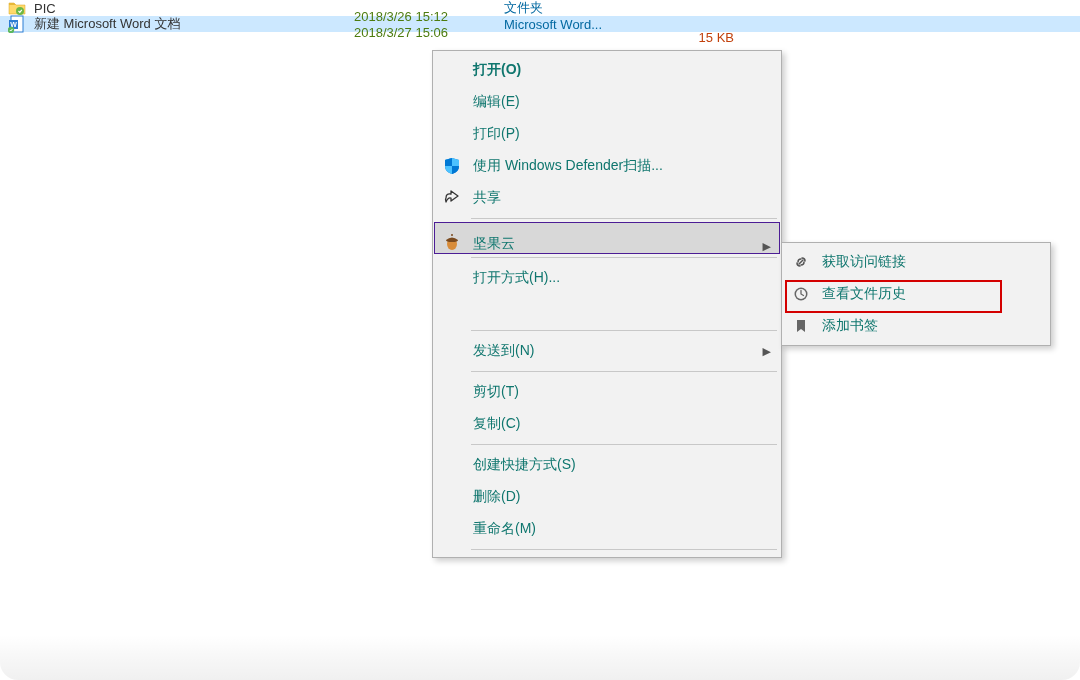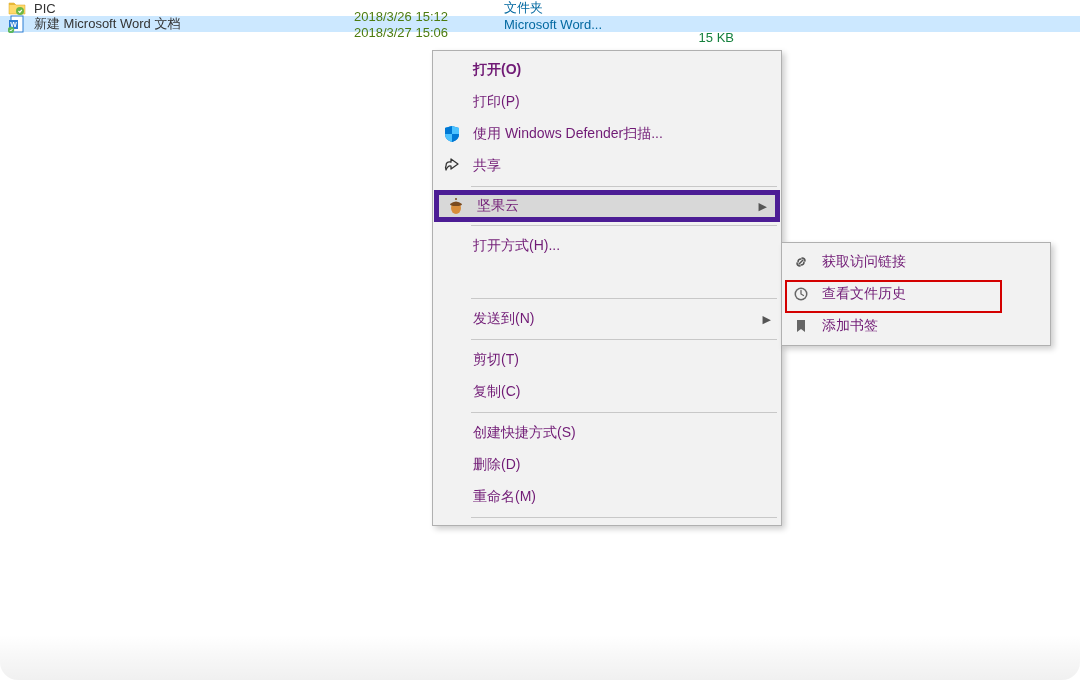--- a/index.html
+++ b/index.html
@@ -30,21 +30,21 @@
       height: 18px;
       margin-right: 8px;
       display: flex;
       align-items: center;
       justify-content: center;
       flex-shrink: 0;
     }
     .col-name { width: 320px; }
     .col-date { width: 150px; color: #4d7c0f; margin-top: 16px; }
     .col-type { width: 150px; color: #0369a1; }
-    .col-size { width: 80px; color: #15803d; text-align: right; margin-top: 27px; }
+    .col-size { width: 80px; color: #c2410c; text-align: right; margin-top: 27px; }
 
     .context-menu {
       position: absolute;
       background: #f2f2f2;
       border: 1px solid #b0b0b0;
       box-shadow: 3px 3px 6px rgba(0,0,0,0.2);
       padding: 3px 2px;
       font-size: 14px;
     }
     .main-menu {
@@ -60,35 +60,36 @@
     .menu-item {
       display: flex;
       align-items: center;
       height: 32px;
       padding: 0 8px 0 6px;
       cursor: default;
       position: relative;
     }
     .menu-item.hovered {
       background: #d8d8d8;
-      border: 5px solid #4c1d95;
+      border: 1px solid #4c1d95;
       margin: -1px;
+      align-items: flex-end;
     }
     .menu-icon {
       width: 22px;
       height: 22px;
       margin-right: 10px;
       display: flex;
       align-items: center;
       justify-content: center;
       flex-shrink: 0;
     }
     .menu-label {
       flex: 1;
-      color: #701a75;
+      color: #0f766e;
     }
     .menu-arrow {
       color: #555;
       font-size: 11px;
     }
     .menu-sep {
       height: 1px;
       background: #c8c8c8;
       margin: 4px 2px 4px 36px;
     }
@@ -145,20 +146,24 @@
   </div>
 </div>
 
 <div class="context-menu main-menu">
   <div class="menu-item">
     <span class="menu-icon"></span>
     <span class="menu-label" style="font-weight:600;">打开(O)</span>
   </div>
   <div class="menu-item">
     <span class="menu-icon"></span>
+    <span class="menu-label">编辑(E)</span>
+  </div>
+  <div class="menu-item">
+    <span class="menu-icon"></span>
     <span class="menu-label">打印(P)</span>
   </div>
   <div class="menu-item">
     <span class="menu-icon">
       <svg width="20" height="20" viewBox="0 0 20 20">
         <path d="M10 2 L17 4 L17 10 Q17 16 10 18 Q3 16 3 10 L3 4 Z" fill="#0078d4"></path>
         <path d="M10 2 L10 18 Q3 16 3 10 L3 4 Z" fill="#4cc2ff"></path>
         <path d="M10 2 L17 4 L17 10 L10 10 Z" fill="#4cc2ff"></path>
         <path d="M10 10 L17 10 Q17 16 10 18 Z" fill="#0078d4"></path>
         <path d="M3 4 L10 2 L10 10 L3 10 Z" fill="#0078d4"></path>

